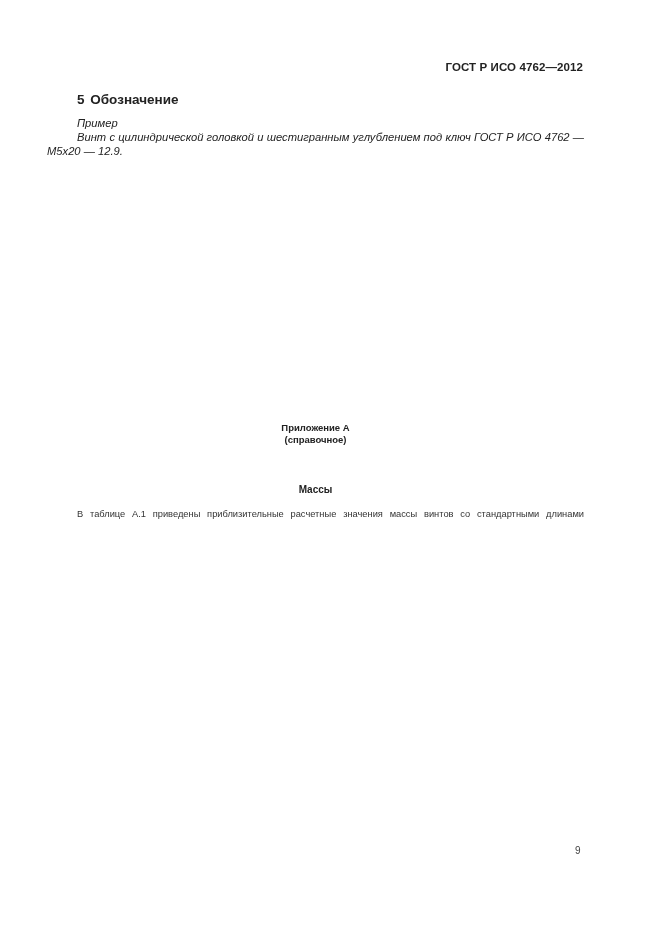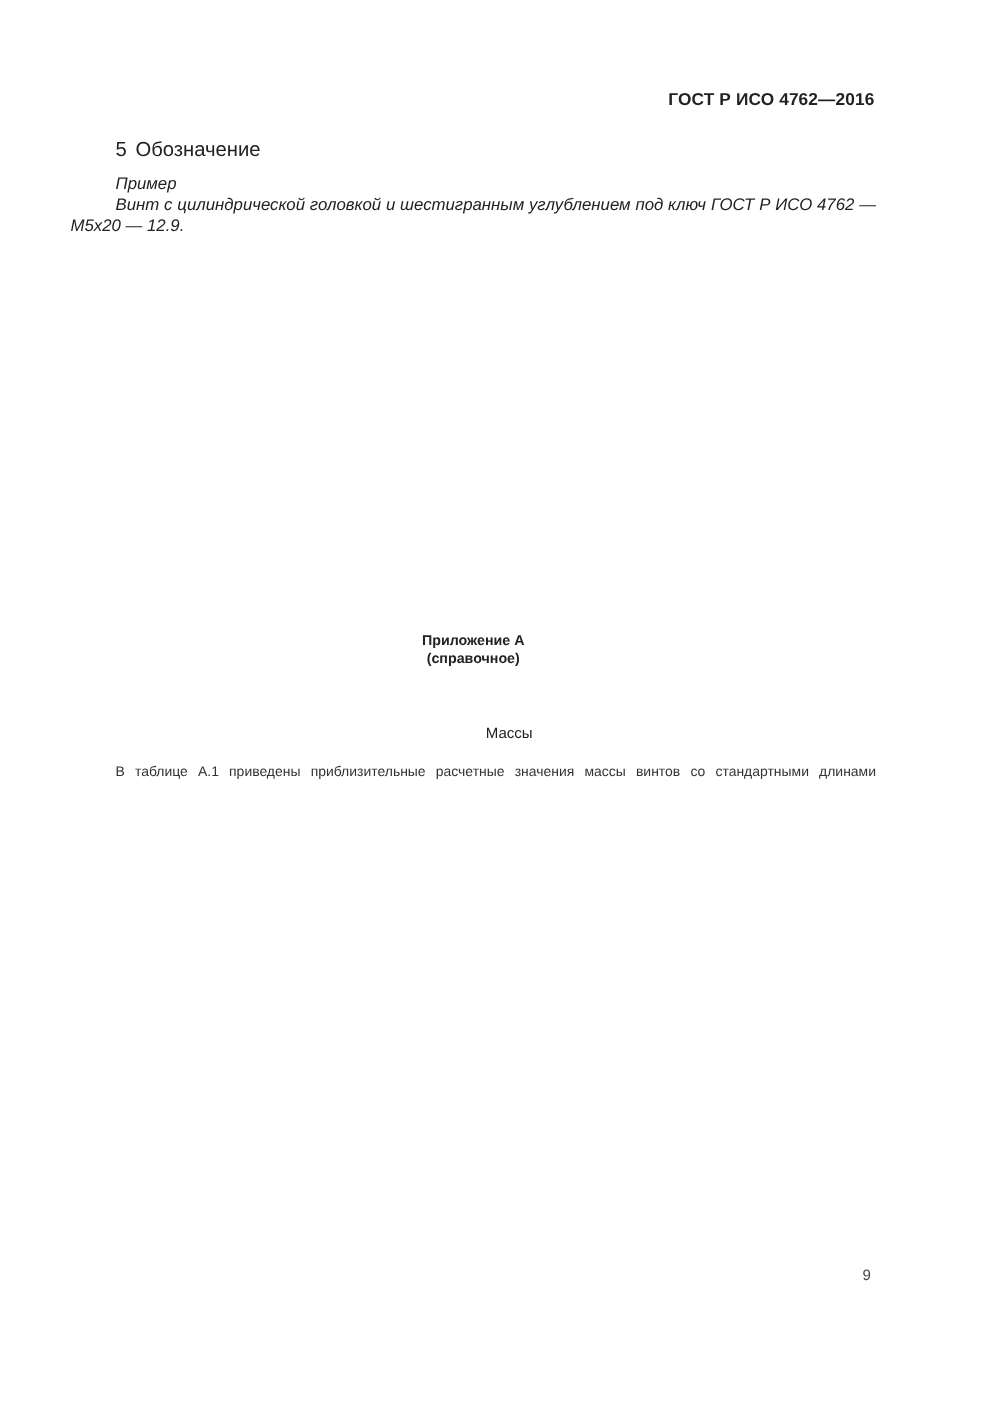--- a/index.html
+++ b/index.html
@@ -6,50 +6,50 @@
     body {
       width: 661px; height: 935px; position: relative; overflow: hidden;
       font-family: "Liberation Sans", sans-serif; color: #1a1a1a;
     }
     .abs { position: absolute; }
     .header {
       top: 61px; right: 78px; font-size: 11.5px; font-weight: bold; color: #222;
       letter-spacing: 0.1px;
     }
     .section-title {
-      top: 92px; left: 77px; font-size: 13.5px; font-weight: normal; color: #222;
+      top: 92px; left: 77px; font-size: 13.5px; font-weight: bold; color: #222;
       word-spacing: 2px;
       text-align: center;
     }
     .example {
       left: 47px; width: 537px; font-size: 11.2px; font-style: italic; font-weight: normal;
       color: #222; line-height: 14px;
     }
     .example .label { padding-left: 30px; display: block; }
     .example p { margin: 0; text-indent: 30px; text-align: justify; text-align-last: left; }
     .example p.just { text-align-last: justify; }
     .appendix {
       top: 422px; left: 0; width: 631px; text-align: center; font-size: 9.5px;
       font-weight: bold; color: #222; line-height: 12px;
     }
     .appendix .sub { font-weight: normal; display: block; font-weight: bold; }
     .masses {
       top: 484px; left: 0; width: 631px; text-align: center; font-size: 10px;
-      font-weight: normal; color: #222; margin-left: 24px;
+      font-weight: bold; color: #222;
     }
     .body-text {
       top: 508px; left: 47px; width: 537px; font-size: 9.3px; color: #333; line-height: 13px;
     }
     .body-text p { margin: 0; text-indent: 30px; text-align: justify; }
     .page-num { top: 845px; left: 575px; font-size: 10px; color: #444; }
   </style>
 </head>
 <body>
 
-<div class="abs header">ГОСТ Р ИСО 4762—2016</div>
+<div class="abs header">ГОСТ Р ИСО 4762—2012</div>
 
 <div class="abs section-title">5  Обозначение</div>
 
 <div class="abs example" style="top:116px;">
   <span class="label">Пример</span>
   <p class="just">Винт с цилиндрической головкой и шестигранным углублением под ключ ГОСТ Р ИСО 4762 —</p>
   <p style="text-indent:0;">М5х20 — 12.9.</p>
 </div>
 
 <div class="abs appendix">

